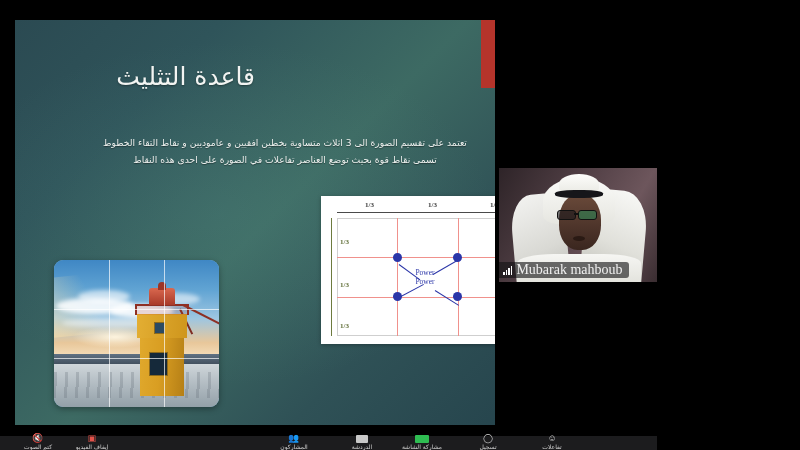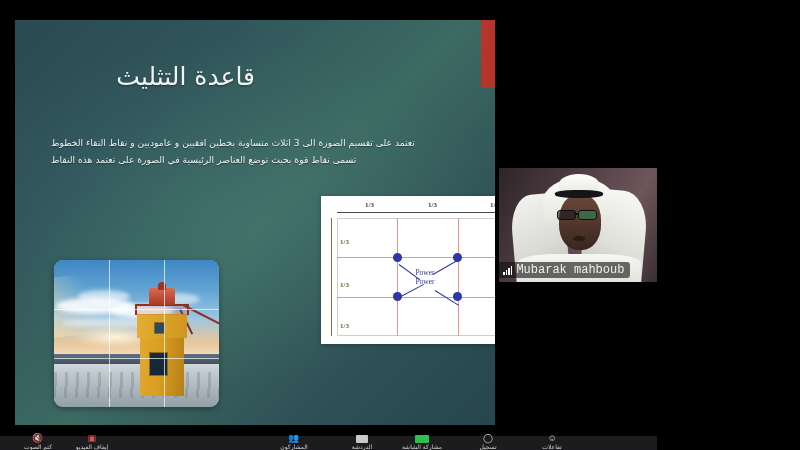--- a/index.html
+++ b/index.html
@@ -69,21 +69,21 @@
     letter-spacing: 0px;
     text-shadow: 0 1px 2px rgba(0,0,0,0.35);
   }
 
   .slide-body {
     position: absolute;
     left: 36px;
     right: 36px;
     top: 114px;
     direction: rtl;
-    text-align: left;
+    text-align: center;
     color: #eef1ef;
     font-size: 9.2px;
     line-height: 17px;
     font-family: "DejaVu Sans", "Liberation Sans", sans-serif;
     text-shadow: 0 1px 1px rgba(0,0,0,0.4);
   }
   .slide-body p { margin: 0; }
 
   
   .photo {
@@ -310,22 +310,22 @@
     border-radius: 30% 30% 0 0;
   }
   .name-bar {
     position:absolute; left:0; bottom:4px; height:16px;
     padding: 0 6px 0 4px;
     display:flex; align-items:center; gap:4px;
     background: rgba(18,18,20,0.62);
     border-radius: 0 3px 3px 0;
   }
   .name-text {
-    color:#f0f0f0; font-size:12px; white-space:nowrap;
-    font-family:Liberation Mono, monospace;
+    color:#f0f0f0; font-size:14px; white-space:nowrap;
+    font-family:Liberation Serif, serif;
   }
   .bars { display:flex; align-items:flex-end; gap:1px; height:9px; }
   .bars i { display:block; width:1.6px; background:#ffffff; }
   .bars i:nth-child(1){ height:3px; }
   .bars i:nth-child(2){ height:5px; }
   .bars i:nth-child(3){ height:7px; }
   .bars i:nth-child(4){ height:9px; }
 
   
   .divider {
@@ -375,21 +375,21 @@
 
     <div class="slide">
       <div class="slide-vignette"></div>
 
       <div class="red-block"></div>
 
       <div class="slide-title">قاعدة التثليث</div>
 
       <div class="slide-body">
         <p>تعتمد على تقسيم الصورة الى 3 اثلاث متساوية بخطين افقيين و عاموديين و نقاط التقاء الخطوط</p>
-        <p>تسمى نقاط قوة بحيث توضع العناصر الرئيسية في الصورة على تعتمد هذه النقاط</p>
+        <p>تسمى نقاط قوة بحيث توضع العناصر تفاعلات في الصورة على احدى هذه النقاط</p>
       </div>
 
       <div class="photo">
         <div class="ph-sky">
           <div class="ph-rays"></div>
           <div class="ph-cloud ph-c1"></div>
           <div class="ph-cloud ph-c2"></div>
           <div class="ph-cloud ph-c3"></div>
           <div class="ph-cloud ph-c4"></div>
           <div class="ph-cloud ph-c5"></div>

